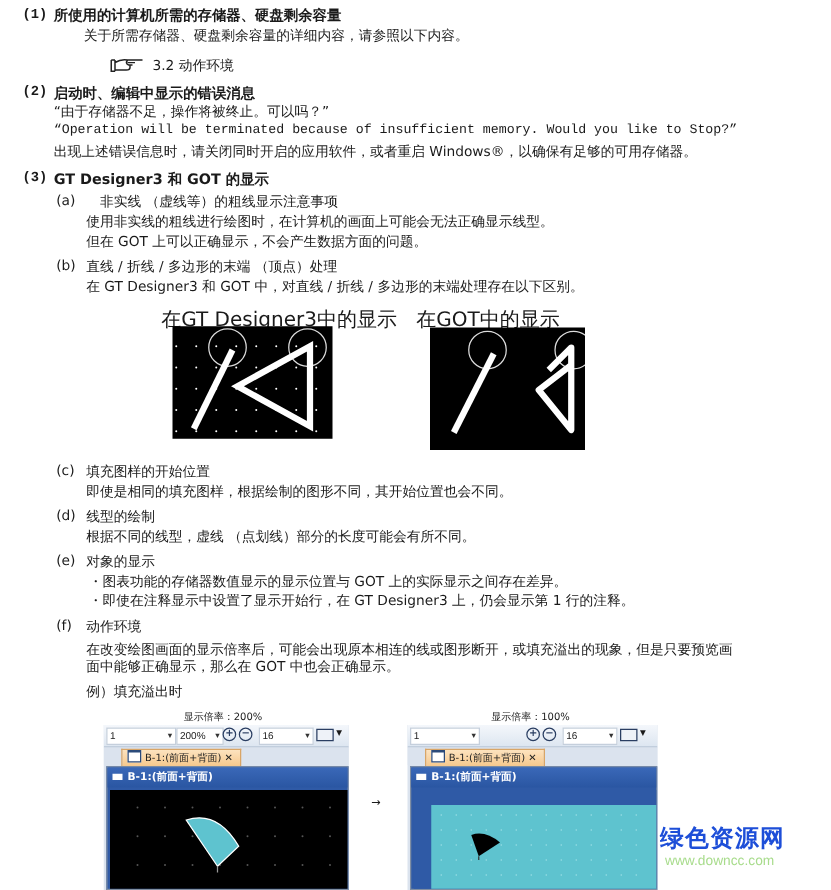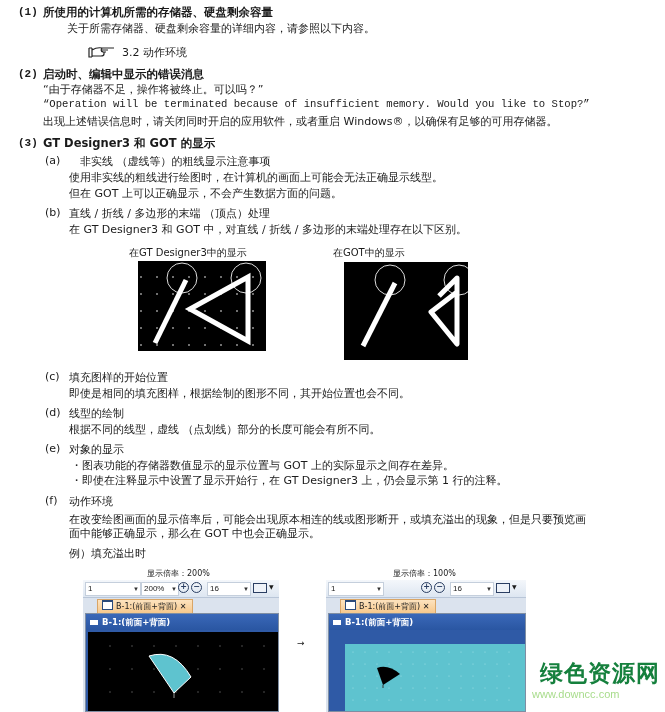--- a/index.html
+++ b/index.html
@@ -4,21 +4,21 @@
 <style>
   html, body { margin:0; padding:0; background:#ffffff; }
   body { width:665px; height:712px; position:relative; overflow:hidden;
          font-family:"DejaVu Sans", "Liberation Sans", sans-serif; color:#1a1a1a; }
   .abs { position:absolute; white-space:nowrap; }
   .h1 { font-size:11.5px; font-weight:bold; }
   .t { font-size:11px; }
   .mono { font-family:"Liberation Mono","DejaVu Sans Mono", monospace; }
   .num { font-family:"Liberation Mono","DejaVu Sans Mono", monospace; font-size:11px; font-weight:bold; }
   .sub { font-size:11px; }
-  .cap { font-size:10px; }
+  .cap { font-size:16px; }
   .small { font-size:8px; }
 
   
   .canvas { position:absolute; background:#000; }
   .canvas svg { display:block; }
 
   
   .ui { position:absolute; overflow:hidden; background:#dbe3ee; }
   .tb { position:absolute; left:0; right:0; top:0; height:17px;
         background:linear-gradient(#f4f7fb,#dde6f1); border-bottom:1px solid #b9c6d8; }
@@ -32,21 +32,21 @@
          background:linear-gradient(#fde3bf,#f6c88c); border:1px solid #d9a566; border-bottom:none;
          font-size:8px; line-height:13px; color:#222; }
   .tab .winico { display:inline-block; width:9px; height:7px; border:1px solid #2b4a7a; border-top-width:2px; vertical-align:-1px; margin-right:3px; background:#fff; }
   .win { position:absolute; left:2px; right:0; top:33px; bottom:0; background:#2f5aa6; border:1px solid #7f8ea3; }
   .wtitle { position:absolute; left:0; right:0; top:0; height:16px; background:linear-gradient(#3a68b8,#2a56a2);
             color:#fff; font-size:8.5px; line-height:16px; padding-left:4px; font-weight:bold; }
   .wtitle .winico { display:inline-block; width:8px; height:5px; background:#fff; margin-right:4px; vertical-align:0; }
   .wbody { position:absolute; left:2px; right:0; top:18px; bottom:0; }
 
   .watermark { position:absolute; left:528px; top:658px; }
-  .wm-cn { font-size:23px; font-weight:bold; color:#15803d; letter-spacing:1px; font-family:"DejaVu Sans", sans-serif;margin-left:12px; }
+  .wm-cn { font-size:19px; font-weight:bold; color:#1d4ed8; letter-spacing:1px; font-family:"DejaVu Sans", sans-serif; }
   .wm-en { font-size:11px; color:#a8dc8c; font-family:"Liberation Sans", sans-serif; margin-top:-1px; padding-left:4px; }
 </style>
 </head>
 <body>
 
 <div class="abs num" style="left:18px;top:6px;">(1)</div>
 <div class="abs h1" style="left:43px;top:5px;">所使用的计算机所需的存储器、硬盘剩余容量</div>
 <div class="abs t" style="left:43px;top:21px;margin-left:24px;">关于所需存储器、硬盘剩余容量的详细内容，请参照以下内容。</div>
 <div class="abs" style="left:88px;top:41px;">
   <span style="display:inline-block;vertical-align:-3px;margin-right:6px;">

